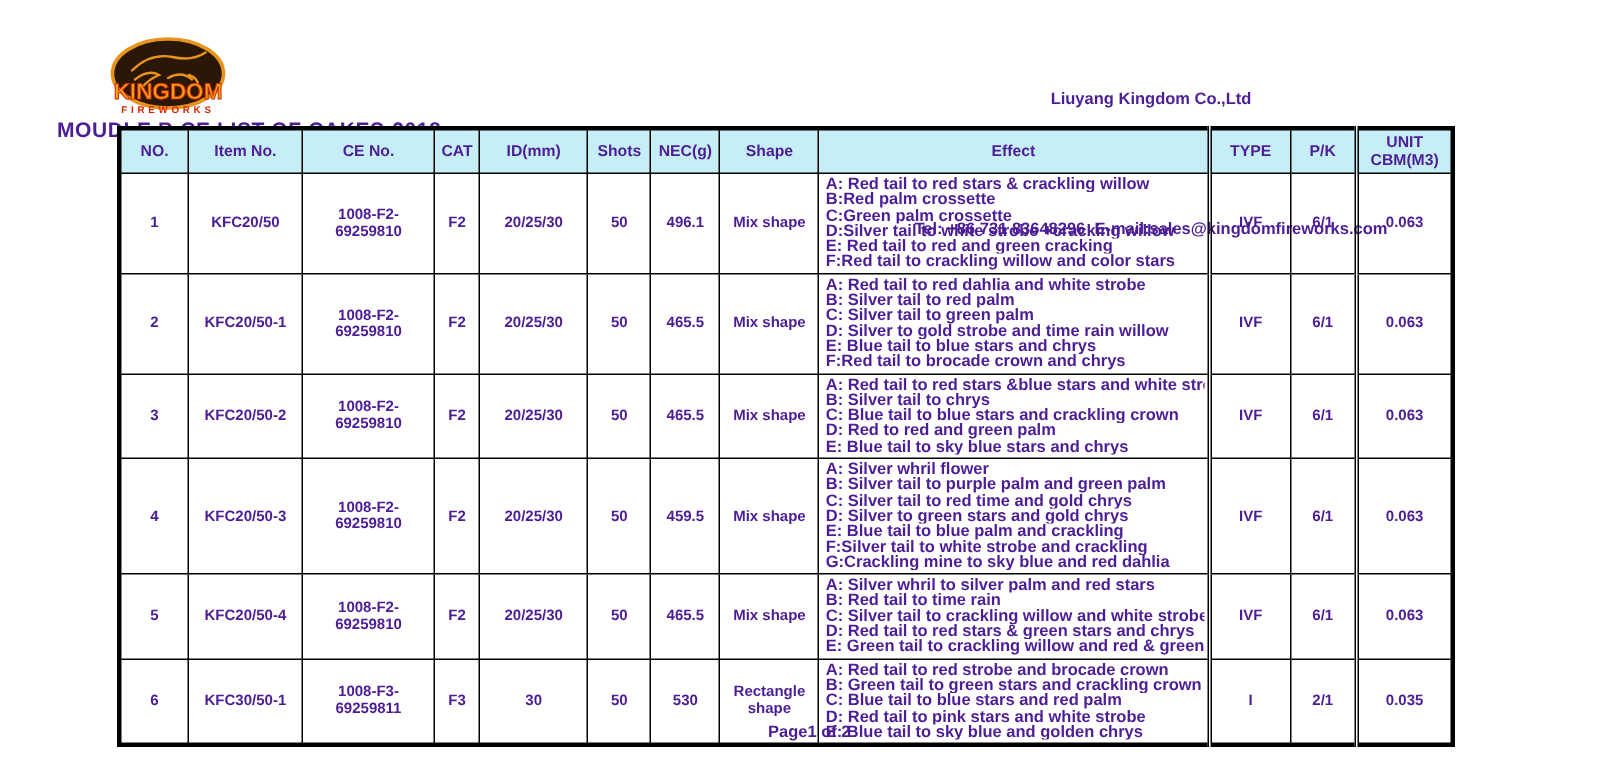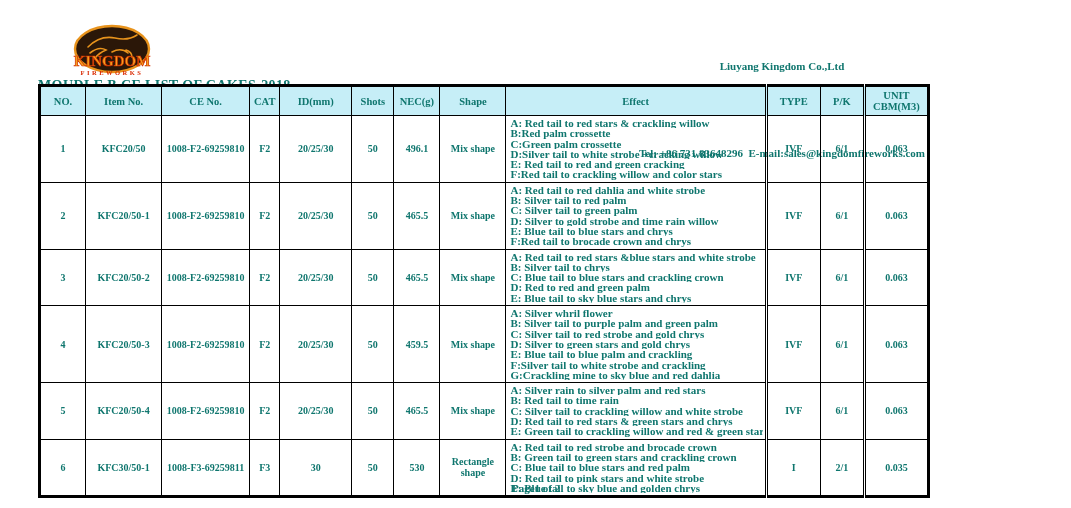--- a/index.html
+++ b/index.html
@@ -1,30 +1,30 @@
 <!DOCTYPE html>
 <html><head>
 <meta charset="utf-8">
 <style>
   html,body { margin:0; padding:0; background:#e8e8e8; }
   .page {
     position:relative;
     width:1071px; height:508px;
     margin:0 auto;
     background:#ffffff;
-    font-family:Liberation Serif, serif;
+    font-family:Liberation Sans, sans-serif;
     font-weight:bold;
-    color:#0f766e;
+    color:#4c1d95;
     overflow:hidden;
   }
   .logo { position:absolute; left:68px; top:24px; width:88px; height:60px; }
   .company { position:absolute; right:146px; top:30px; text-align:center; font-size:11px; line-height:14.5px; white-space:pre; }
   .doc-title { position:absolute; left:38px; top:78px; width:892px; font-size:14px; letter-spacing:0.4px; }
   .table-wrap { position:absolute; left:38px; top:84px; width:894px; }
-  table.cakes { border-collapse:collapse; table-layout:fixed; width:892px; border:3px solid #000; }
+  table.cakes { border-collapse:collapse; table-layout:fixed; width:892px; border:3px solid #000;margin-left:40px; }
   table.cakes th, table.cakes td { border:1px solid #000; padding:1px 2px; vertical-align:middle; }
   table.cakes th { background:#c6eef7; font-size:10.5px; height:26px; text-align:center; }
   table.cakes td { font-size:10px; text-align:center; }
   table.cakes td.effect-cell { text-align:left; padding:2px 2px 2px 4px; }
   .effect-line { font-size:11px; line-height:10.3px; white-space:nowrap; overflow:hidden; }
   
   table.cakes th:nth-child(10), table.cakes td:nth-child(10),
   table.cakes th:nth-child(12), table.cakes td:nth-child(12) { border-left:3px double #000; }
   .footer { position:absolute; left:0; top:482px; width:100%; height:16px; font-size:11px; }
   .page-num { position:absolute; left:512px; }
@@ -152,41 +152,41 @@
             <td>KFC20/50-3</td>
             <td>1008-F2-69259810</td>
             <td>F2</td>
             <td>20/25/30</td>
             <td>50</td>
             <td>459.5</td>
             <td>Mix shape</td>
             <td class="effect-cell">
               <div class="effect-line">A: Silver whril flower</div>
               <div class="effect-line">B: Silver tail to purple palm and green palm</div>
-              <div class="effect-line">C: Silver tail to red strobe and gold chrys</div>
+              <div class="effect-line">C: Silver tail to red time and gold chrys</div>
               <div class="effect-line">D: Silver to green stars and gold chrys</div>
               <div class="effect-line">E: Blue tail to blue palm and crackling</div>
               <div class="effect-line">F:Silver tail to white strobe and crackling</div>
               <div class="effect-line">G:Crackling mine to sky blue and red dahlia</div>
             </td>
             <td>IVF</td>
             <td>6/1</td>
             <td>0.063</td>
           </tr>
           <tr>
             <td>5</td>
             <td>KFC20/50-4</td>
             <td>1008-F2-69259810</td>
             <td>F2</td>
             <td>20/25/30</td>
             <td>50</td>
             <td>465.5</td>
             <td>Mix shape</td>
             <td class="effect-cell">
-              <div class="effect-line">A: Silver rain to silver palm and red stars</div>
+              <div class="effect-line">A: Silver whril to silver palm and red stars</div>
               <div class="effect-line">B: Red tail to time rain</div>
               <div class="effect-line">C: Silver tail to crackling willow and white strobe</div>
               <div class="effect-line">D: Red tail to red stars &amp; green stars and chrys</div>
               <div class="effect-line">E: Green tail to crackling willow and red &amp; green stars</div>
             </td>
             <td>IVF</td>
             <td>6/1</td>
             <td>0.063</td>
           </tr>
           <tr>

